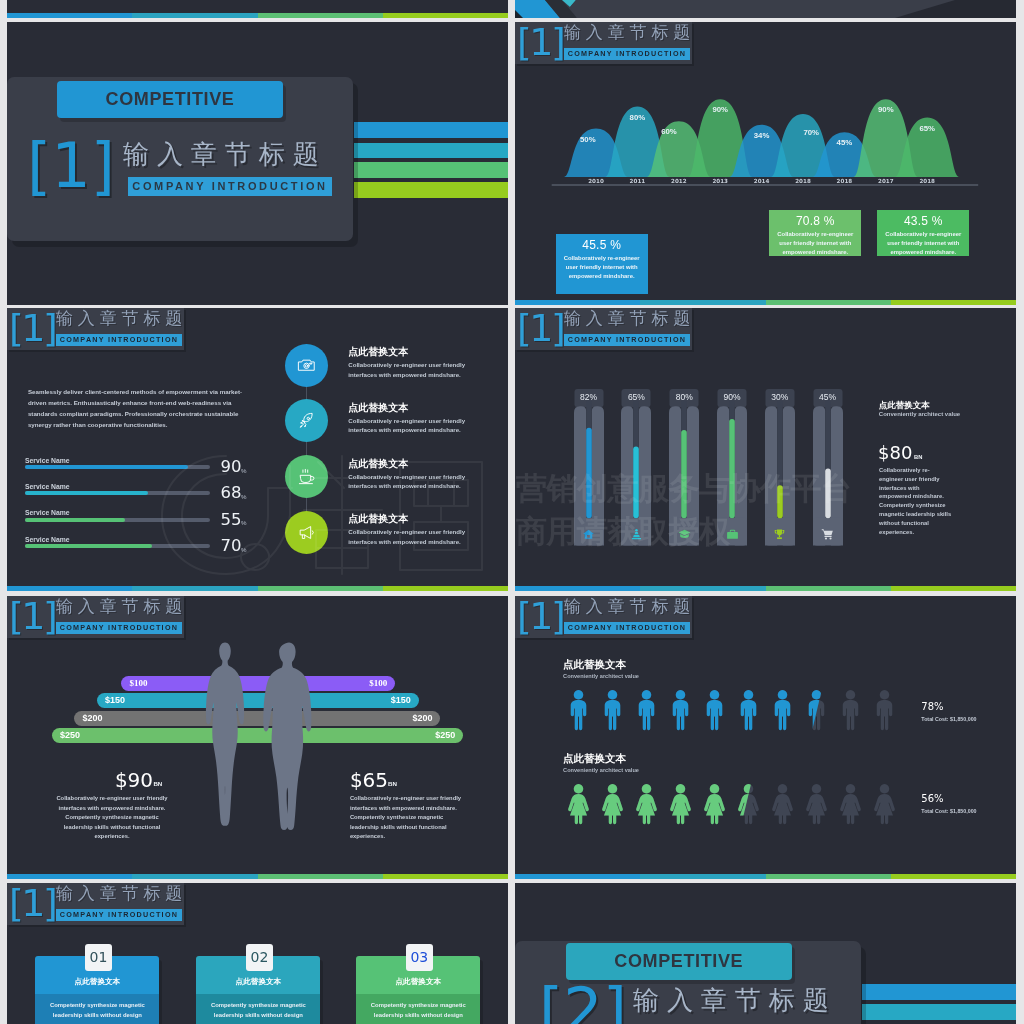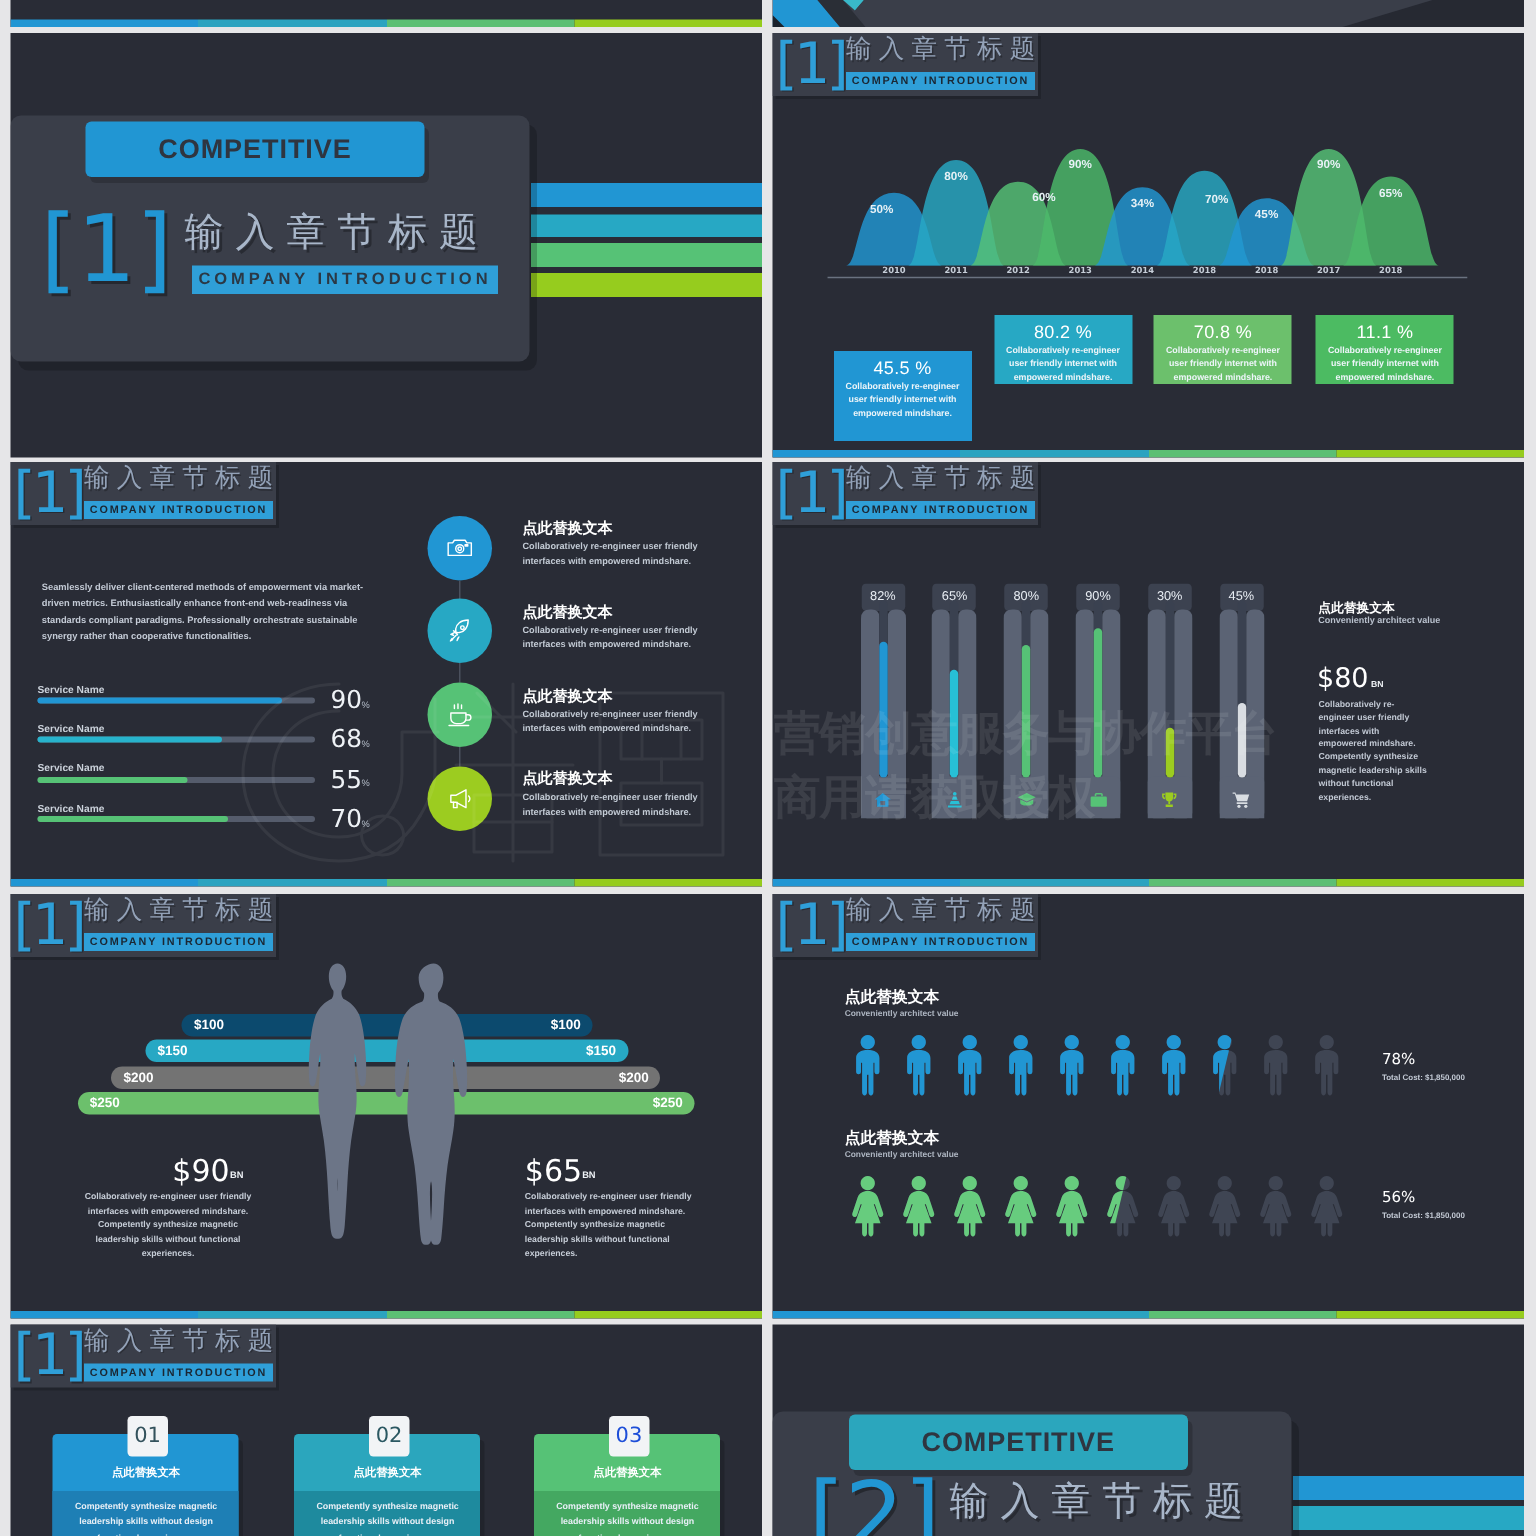--- a/index.html
+++ b/index.html
@@ -134,49 +134,45 @@
 <path d="M256.0,155 C265.0,154.1 262.4,91.9 288.0,91.9 C313.6,91.9 311.0,154.1 320.0,155 Z" fill="#27a8c4" fill-opacity="0.82"></path>
 <path d="M297.4,155 C306.4,154.3 303.8,110.2 329.4,110.2 C355.0,110.2 352.4,154.3 361.4,155 Z" fill="#2196d3" fill-opacity="0.82"></path>
 <path d="M338.8,155 C347.8,153.8 345.2,77.3 370.8,77.3 C396.4,77.3 393.8,153.8 402.8,155 Z" fill="#56c276" fill-opacity="0.82"></path>
 <path d="M380.2,155 C389.2,154.1 386.6,95.6 412.2,95.6 C437.8,95.6 435.2,154.1 444.2,155 Z" fill="#4cb96a" fill-opacity="0.82"></path>
 <line x1="36.7" y1="163" x2="463.2" y2="163" stroke="#6a7280" stroke-width="1"></line>
 </svg>
 <div class="bell-lbl" style="left:65.0px;top:112.5px;width:32px;text-align:left;">50%</div>
 <div class="axis-lbl" style="left:65.0px;top:156.0px;width:32px;text-align:center;">2010</div>
 <div class="bell-lbl" style="left:106.4px;top:90.6px;width:32px;text-align:center;">80%</div>
 <div class="axis-lbl" style="left:106.4px;top:156.0px;width:32px;text-align:center;">2011</div>
-<div class="bell-lbl" style="left:165px;top:105.2px;width:32px;text-align:center;">60%</div>
+<div class="bell-lbl" style="left:138px;top:105.2px;width:32px;text-align:center;">60%</div>
 <div class="axis-lbl" style="left:147.8px;top:156.0px;width:32px;text-align:center;">2012</div>
 <div class="bell-lbl" style="left:189.2px;top:83.3px;width:32px;text-align:center;">90%</div>
 <div class="axis-lbl" style="left:189.2px;top:156.0px;width:32px;text-align:center;">2013</div>
 <div class="bell-lbl" style="left:230.6px;top:108.8px;width:32px;text-align:center;">34%</div>
 <div class="axis-lbl" style="left:230.6px;top:156.0px;width:32px;text-align:center;">2014</div>
 <div class="bell-lbl" style="left:272.0px;top:106px;width:32px;text-align:right;">70%</div>
 <div class="axis-lbl" style="left:272.0px;top:156.0px;width:32px;text-align:center;">2018</div>
 <div class="bell-lbl" style="left:313.4px;top:116.2px;width:32px;text-align:center;">45%</div>
 <div class="axis-lbl" style="left:313.4px;top:156.0px;width:32px;text-align:center;">2018</div>
 <div class="bell-lbl" style="left:354.8px;top:83.3px;width:32px;text-align:center;">90%</div>
 <div class="axis-lbl" style="left:354.8px;top:156.0px;width:32px;text-align:center;">2017</div>
 <div class="bell-lbl" style="left:396.2px;top:101.6px;width:32px;text-align:center;">65%</div>
 <div class="axis-lbl" style="left:396.2px;top:156.0px;width:32px;text-align:center;">2018</div>
 </div>
 <div class="statbox" style="left:40.7px;top:187.8px;width:92px;height:60px;background:#2196d3;margin-top:24px;">
 <div class="v">45.5 %</div>
 <div class="t">Collaboratively re-engineer user friendly internet with empowered mindshare.</div>
 </div>
-<div class="statbox" style="left:147.7px;top:187.8px;width:92px;height:46px;background:#27a8c4;">
-<div class="v">80.2 %</div>
-<div class="t">Collaboratively re-engineer user friendly internet with empowered mindshare.</div>
-</div>
 <div class="statbox" style="left:254.3px;top:187.8px;width:92px;height:46px;background:#6cc06c;">
 <div class="v">70.8 %</div>
 <div class="t">Collaboratively re-engineer user friendly internet with empowered mindshare.</div>
 </div>
 <div class="statbox" style="left:362.3px;top:187.8px;width:92px;height:46px;background:#4cbb62;">
-<div class="v">11.1 %</div>
+<div class="v">43.5 %</div>
 <div class="t">Collaboratively re-engineer user friendly internet with empowered mindshare.</div>
 </div>
 <div class="botstripe">
         <i style="width:25%;background:#2196d3"></i>
         <i style="width:25.1%;background:#2ba3c0"></i>
         <i style="width:25%;background:#5cbf74"></i>
         <i style="width:24.9%;background:#96cc1e"></i>
       </div>
 </div>
 <div class="slide" style="left:7px;top:308px;width:501px;height:283px;">
@@ -369,21 +365,21 @@
         <i style="width:25%;background:#5cbf74"></i>
         <i style="width:24.9%;background:#96cc1e"></i>
       </div>
 </div>
 <div class="slide" style="left:7px;top:596px;width:501px;height:283px;">
 <div class="hdr">
         <div class="hdr-num">[1]</div>
         <div class="hdr-cn">输入章节标题</div>
         <div class="hdr-en">COMPANY INTRODUCTION</div>
       </div>
-<div class="hbar" style="left:114.4px;top:80.0px;width:273.8px;height:15px;background:#0c4a6e;">
+<div class="hbar" style="left:114.4px;top:80.0px;width:273.8px;height:15px;background:#8b5cf6;font-family:Liberation Serif, serif;">
         <span style="left:8px;top:0;">$100</span>
         <span style="right:8px;top:0;">$100</span>
       </div>
 <div class="hbar" style="left:90.0px;top:97.4px;width:321.7px;height:15px;background:#27a8c4;">
         <span style="left:8px;top:0;">$150</span>
         <span style="right:8px;top:0;">$150</span>
       </div>
 <div class="hbar" style="left:67.4px;top:114.8px;width:366.1px;height:15px;background:#737373;">
         <span style="left:8px;top:0;">$200</span>
         <span style="right:8px;top:0;">$200</span>

